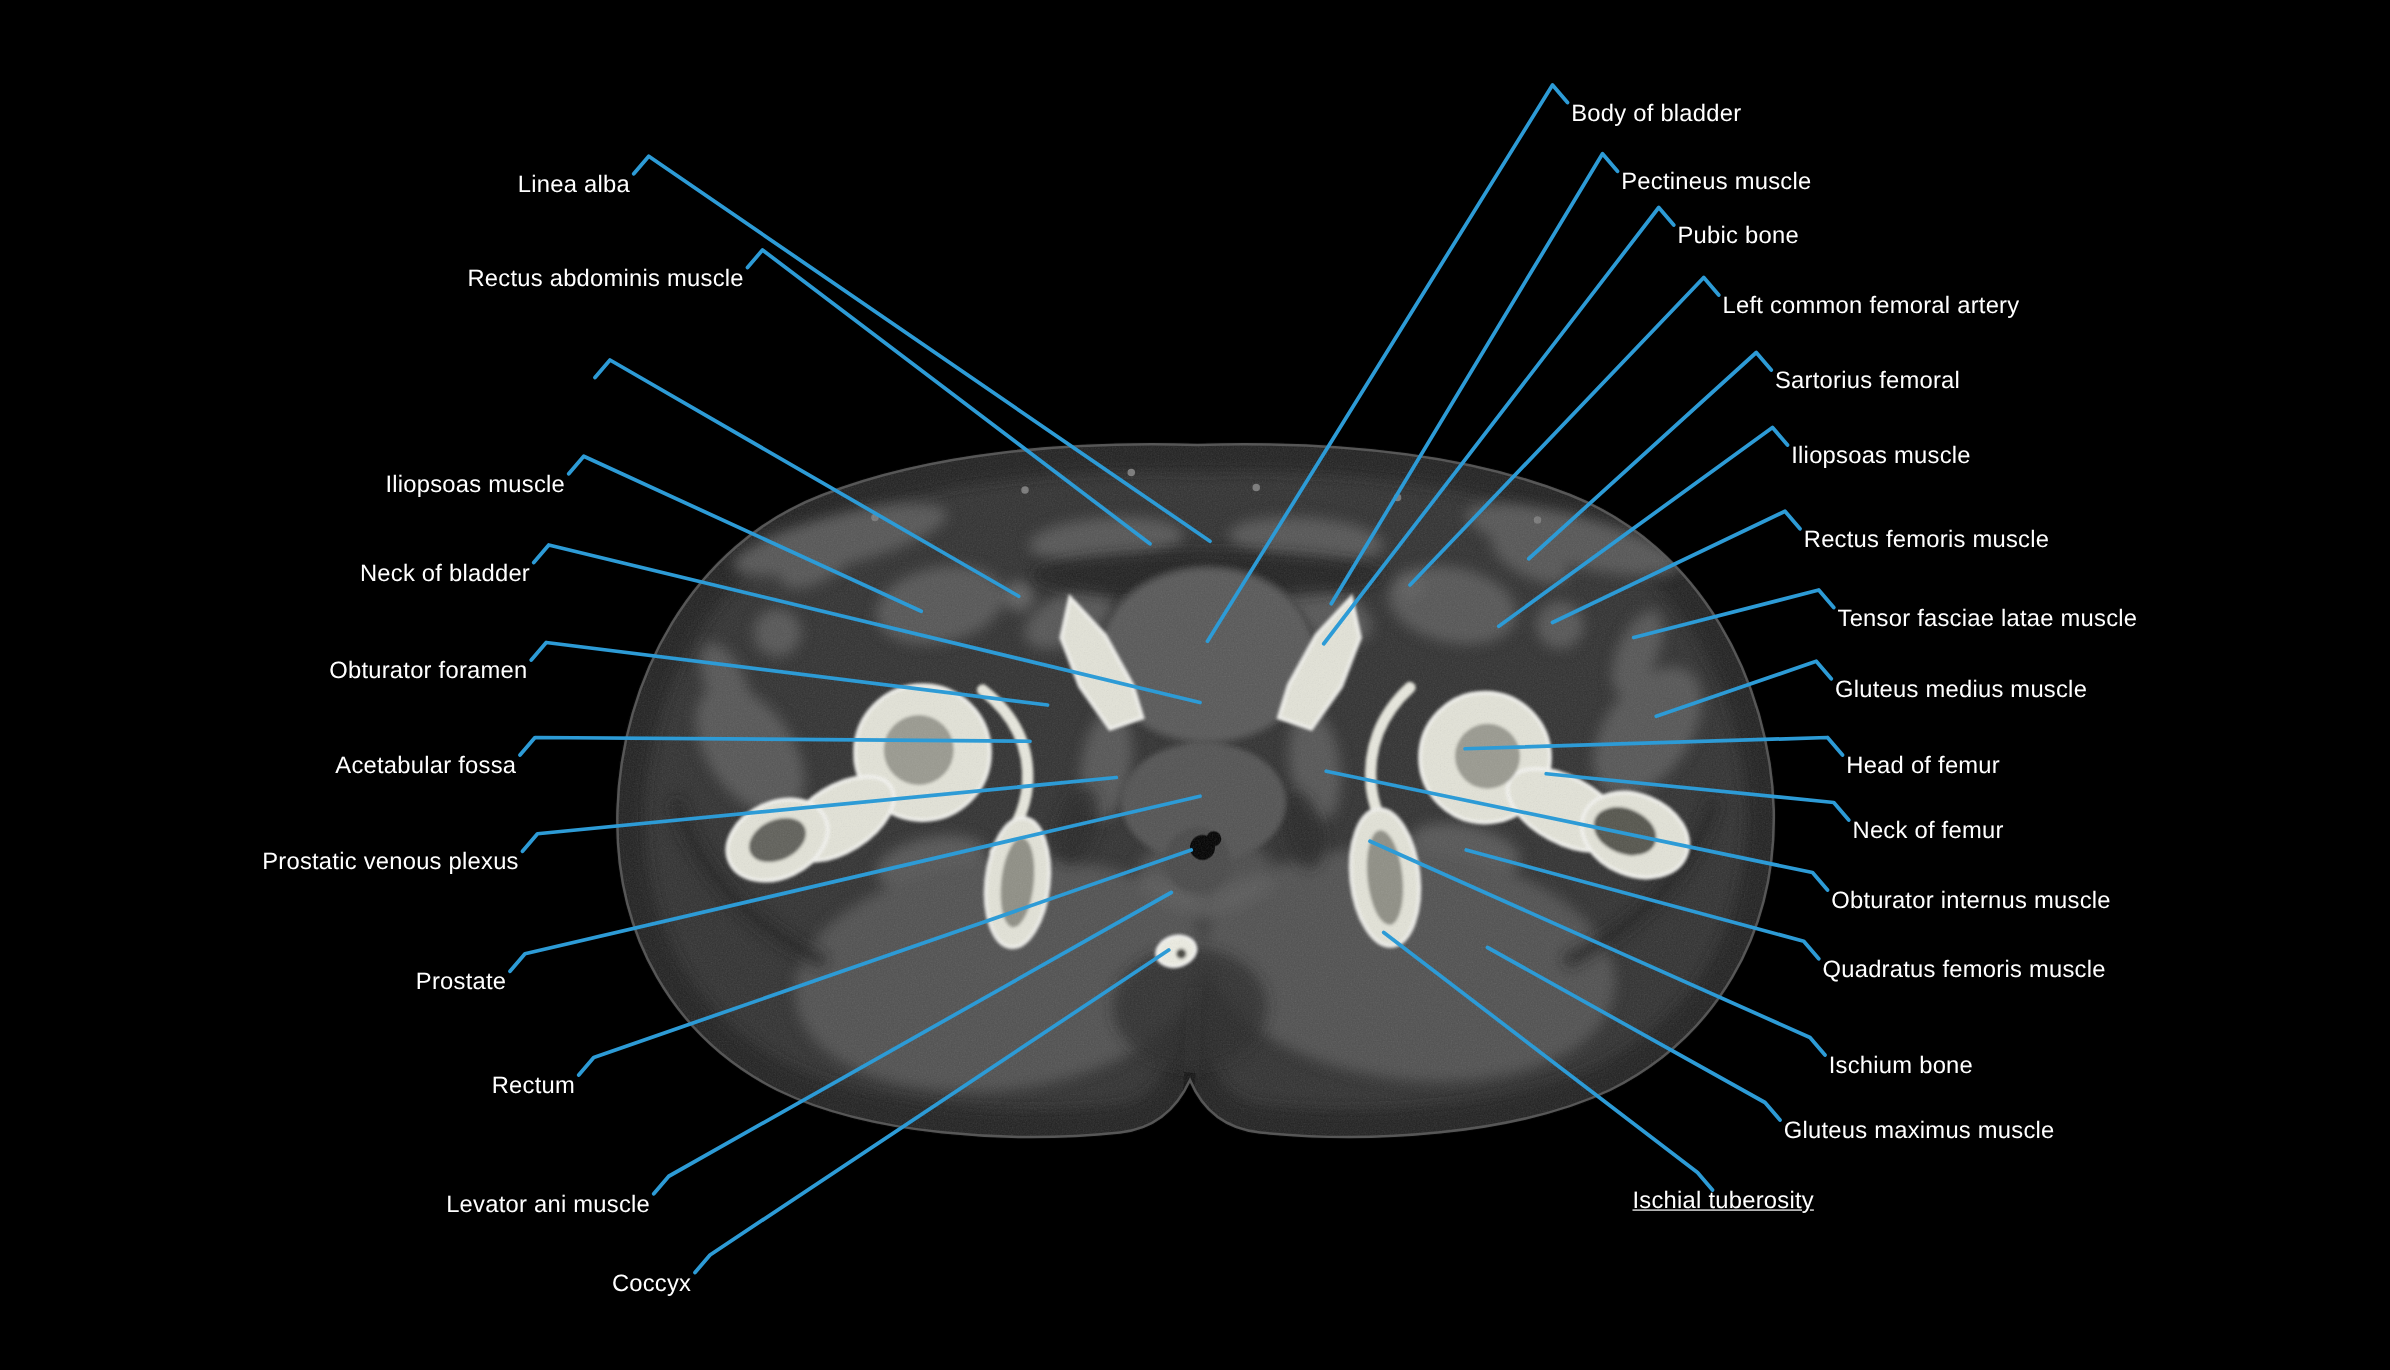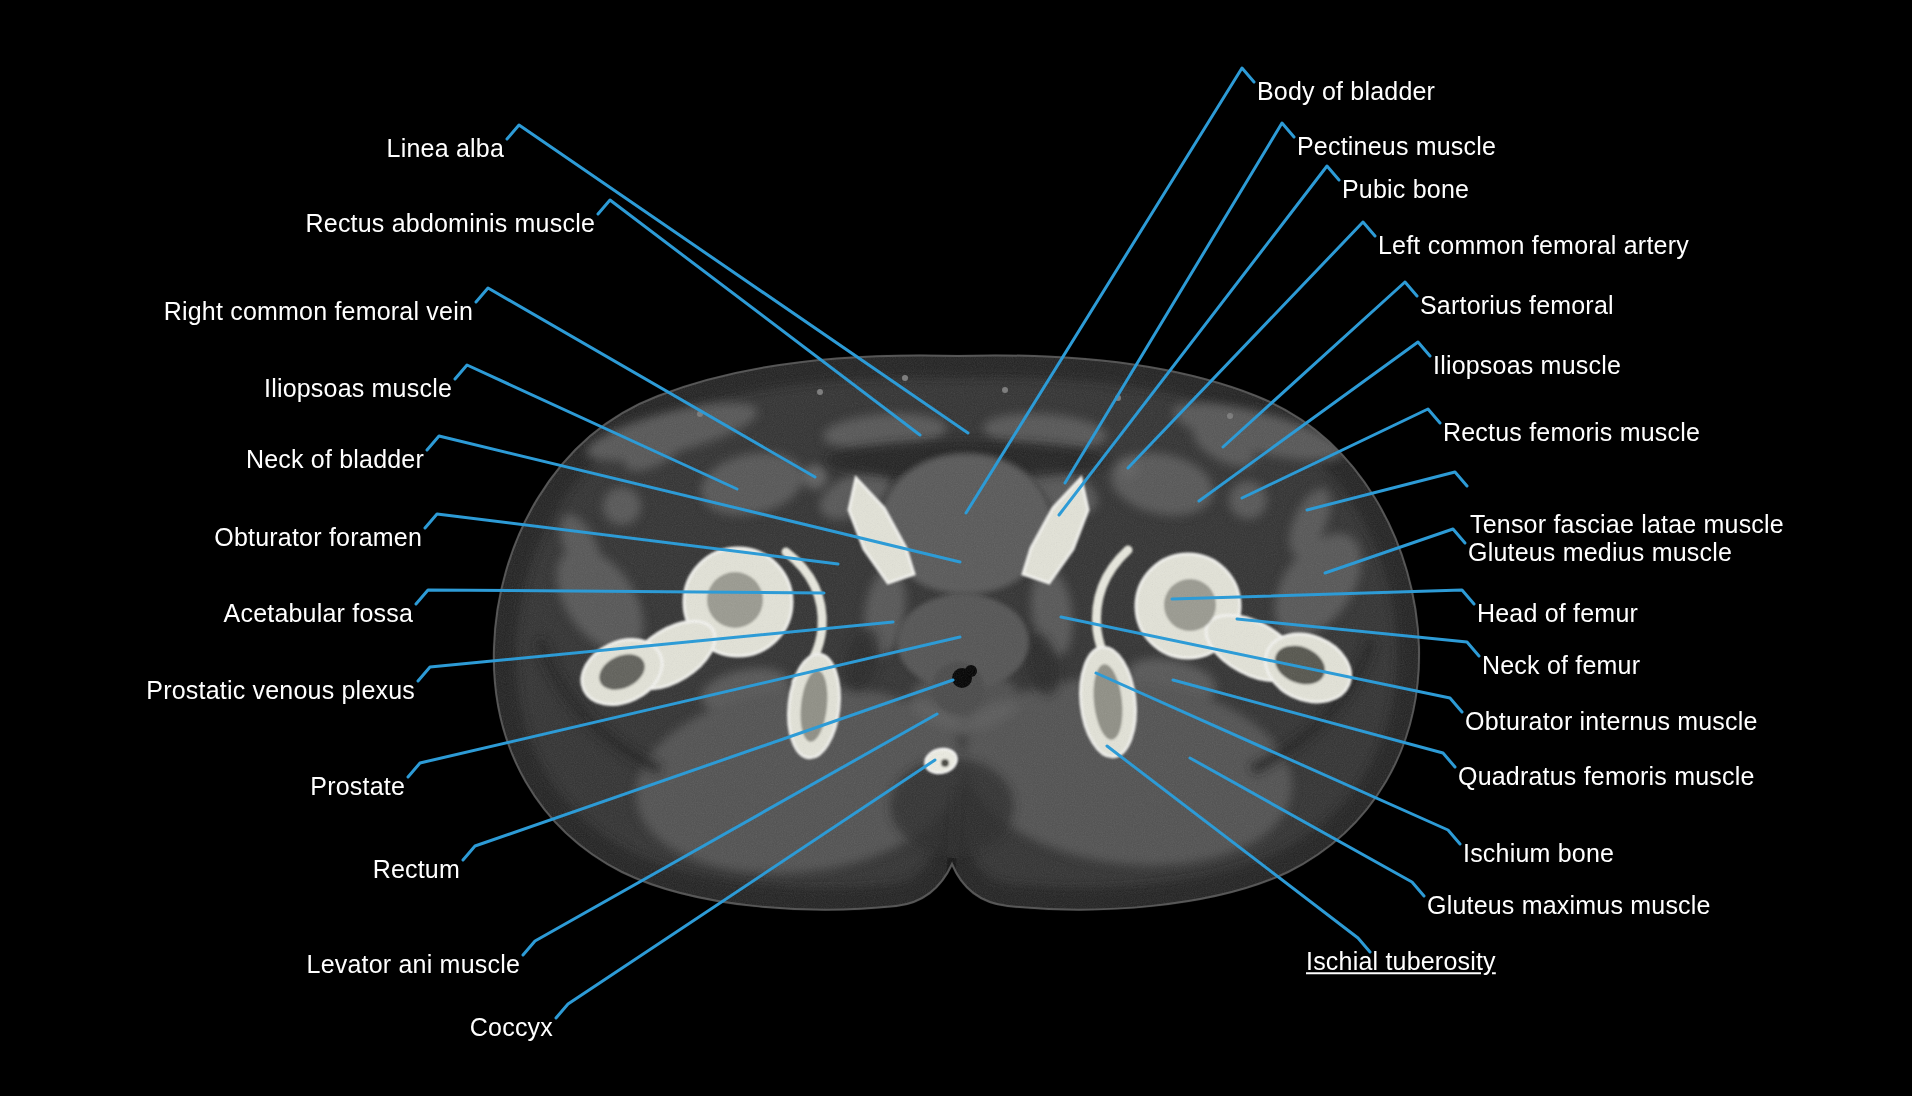--- a/index.html
+++ b/index.html
@@ -20,21 +20,21 @@
     stroke-width:3;
     fill:none;
     stroke-linecap:round;
     stroke-linejoin:round;
   }
   #label-layer{position:absolute;left:0;top:0;width:1912px;height:1096px;}
   .label{
     position:absolute;
     transform:translateY(-50%);
     color:var(--labelcol,#fff);
-    font-size:25px;
+    font-size:19px;
     line-height:1.1;
     white-space:nowrap;
     letter-spacing:.2px;
   }
   .label.left{text-align:right;}
   .label.right{text-align:left;}
 </style>
 </head>
 <body>
 
@@ -213,38 +213,37 @@
       <path d="M 1462 712 L 1450 698 L 1061 617"></path>
       <path d="M 1455 767 L 1443 753 L 1173 680"></path>
       <path d="M 1460 844 L 1448 830 L 1096 673"></path>
       <path d="M 1424 896 L 1412 882 L 1190 758"></path>
       <path d="M 1370 952 L 1358 938 L 1107 746"></path>
     </svg>
 
   <div id="label-layer">
       <div class="label left" style="right: 1408px; top: 149px;">Linea alba</div>
       <div class="label left" style="right: 1317px; top: 224px;">Rectus abdominis muscle</div>
-      <div class="label left" style="right: 1439px; top: 312px;">Right common femoral vein</div>
       <div class="label left" style="right: 1460px; top: 389px;">Iliopsoas muscle</div>
       <div class="label left" style="right: 1488px; top: 460px;">Neck of bladder</div>
       <div class="label left" style="right: 1490px; top: 538px;">Obturator foramen</div>
       <div class="label left" style="right: 1499px; top: 614px;">Acetabular fossa</div>
       <div class="label left" style="right: 1497px; top: 691px; text-align: right;">Prostatic venous plexus</div>
       <div class="label left" style="right: 1507px; top: 787px;">Prostate</div>
       <div class="label left" style="right: 1452px; top: 870px;">Rectum</div>
       <div class="label left" style="right: 1392px; top: 965px;">Levator ani muscle</div>
       <div class="label left" style="right: 1359px; top: 1028px;">Coccyx</div>
       <div class="label right" style="left: 1257px; top: 92px;">Body of bladder</div>
       <div class="label right" style="left: 1297px; top: 147px;">Pectineus muscle</div>
       <div class="label right" style="left: 1342px; top: 190px;">Pubic bone</div>
       <div class="label right" style="left: 1378px; top: 246px;">Left common femoral artery</div>
       <div class="label right" style="left: 1420px; top: 306px;">Sartorius femoral</div>
       <div class="label right" style="left: 1433px; top: 366px;">Iliopsoas muscle</div>
       <div class="label right" style="left: 1443px; top: 433px;">Rectus femoris muscle</div>
-      <div class="label right" style="left: 1470px; top: 496px; margin-top: 29px;">Tensor fasciae latae muscle</div>
+      <div class="label right" style="left: 1470px; top: 496px;">Tensor fasciae latae muscle</div>
       <div class="label right" style="left: 1468px; top: 553px;">Gluteus medius muscle</div>
       <div class="label right" style="left: 1477px; top: 614px;">Head of femur</div>
       <div class="label right" style="left: 1482px; top: 666px;">Neck of femur</div>
       <div class="label right" style="left: 1465px; top: 722px;">Obturator internus muscle</div>
       <div class="label right" style="left: 1458px; top: 777px;">Quadratus femoris muscle</div>
       <div class="label right" style="left: 1463px; top: 854px;">Ischium bone</div>
       <div class="label right" style="left: 1427px; top: 906px;">Gluteus maximus muscle</div>
       <div class="label right" style="left: 1306px; top: 962px; text-decoration: underline;">Ischial tuberosity</div>
     </div>
 </div>

